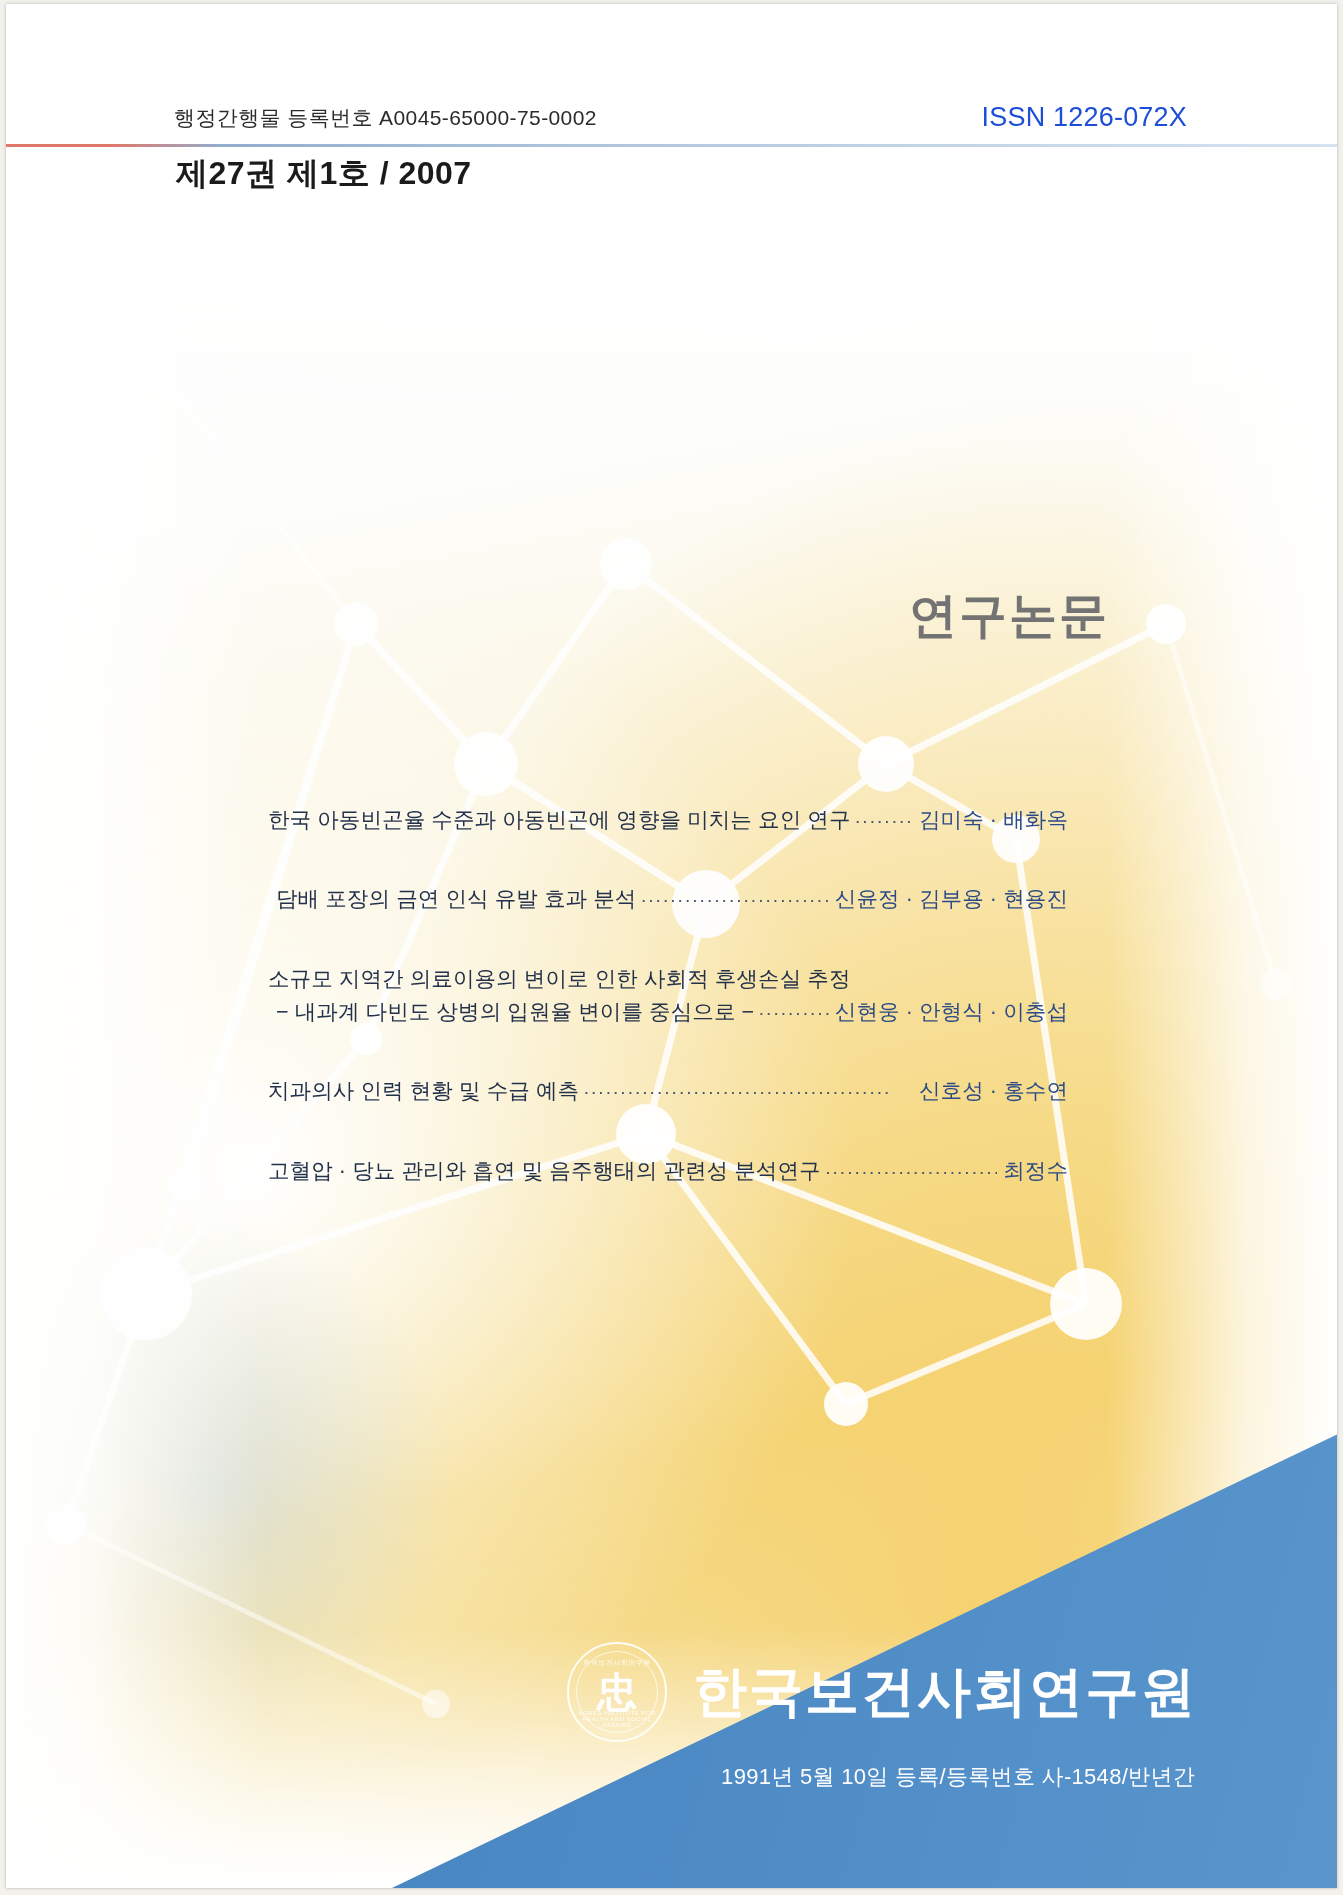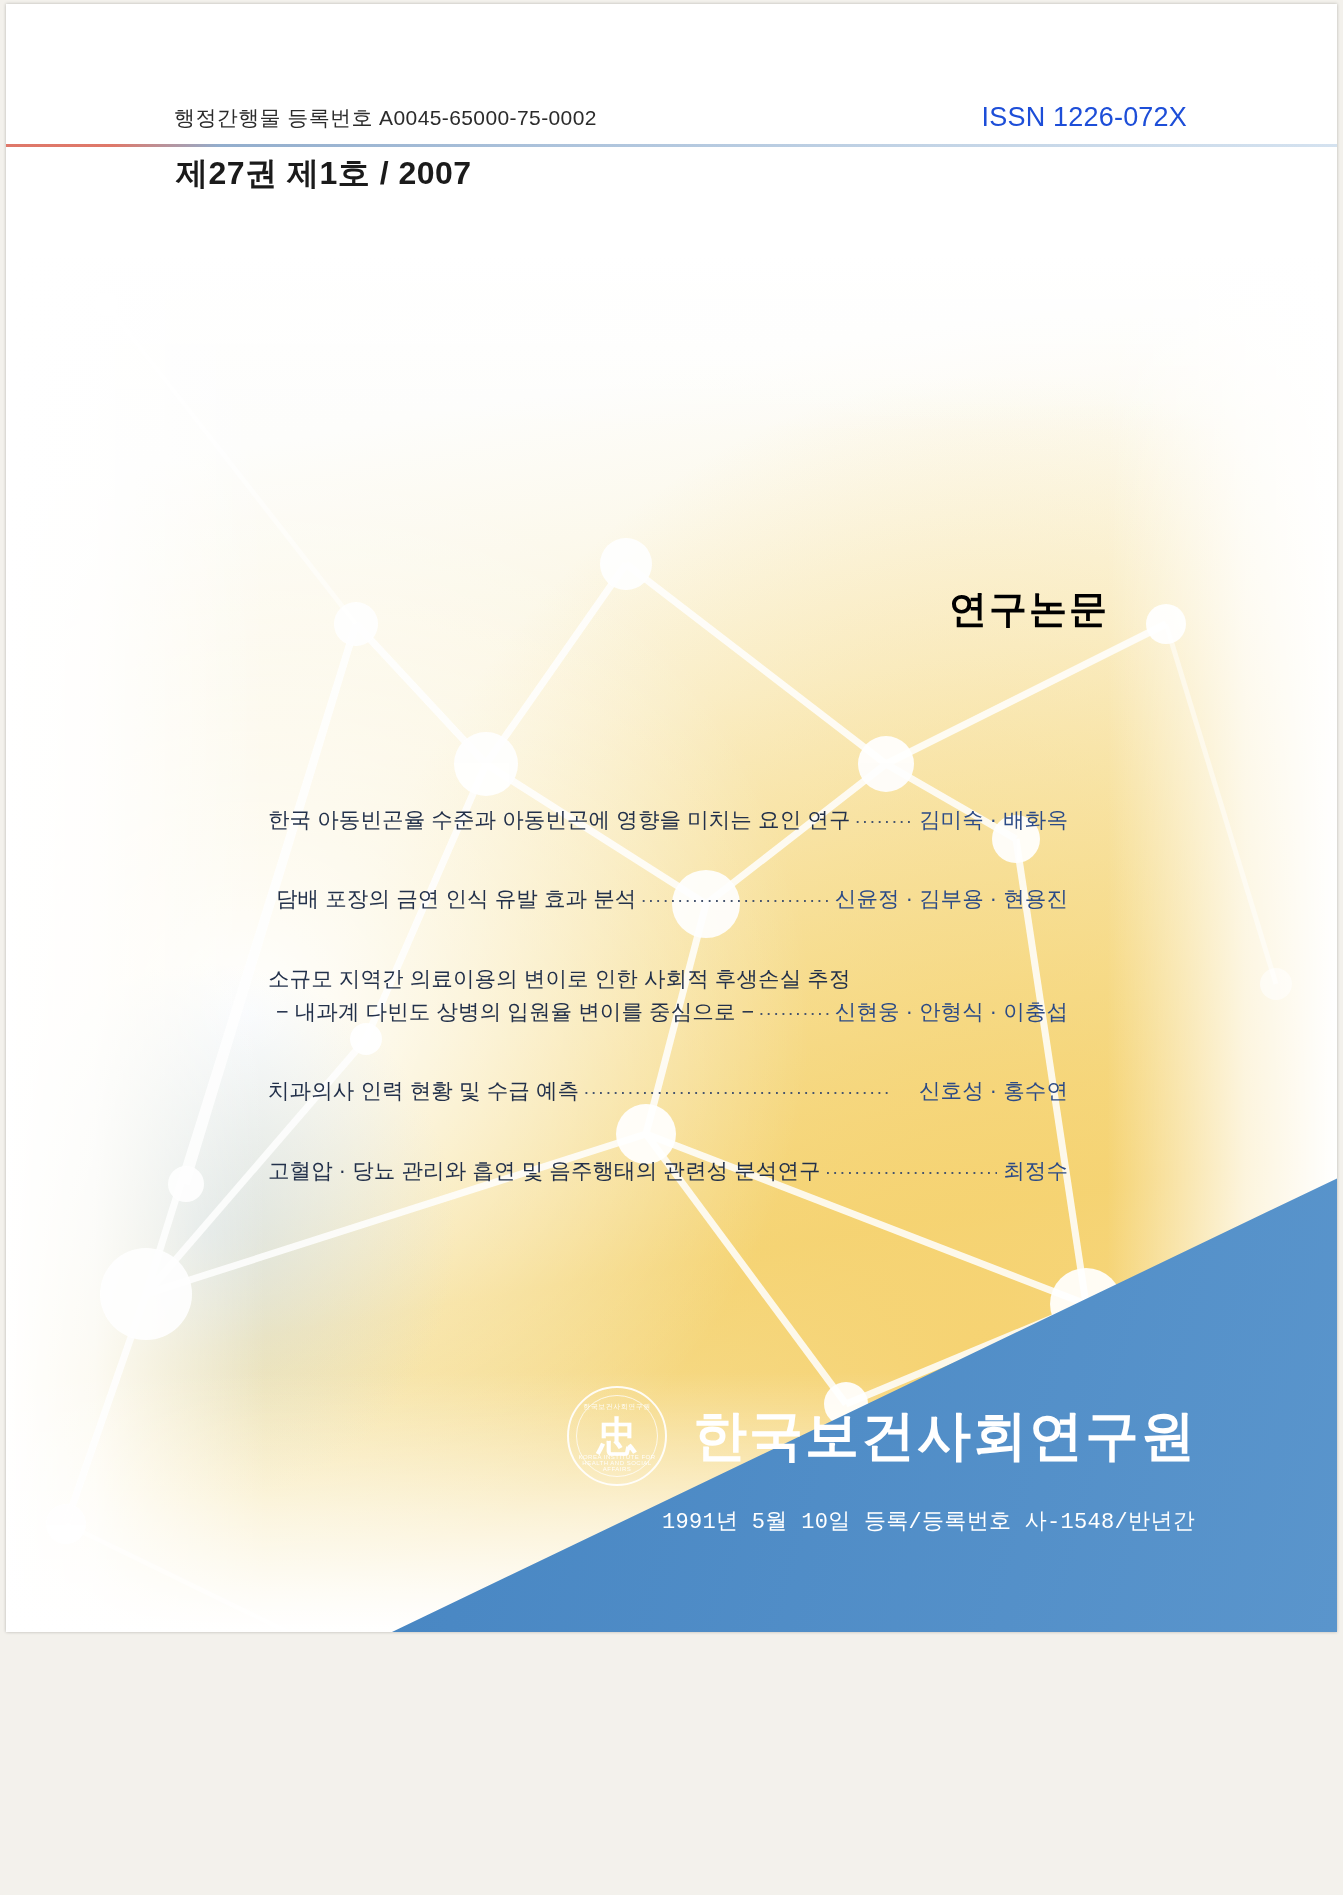--- a/index.html
+++ b/index.html
@@ -21,21 +21,21 @@
   .scan-edge {
     position: absolute;
     inset: 0;
     background: #f3f1ec;
   }
   .page {
     position: absolute;
     left: 6px;
     top: 4px;
     width: 1331px;
-    height: 1628px;
+    height: 1884px;
     background: #fdfcf8;
     overflow: hidden;
     box-shadow: 0 0 3px rgba(0,0,0,0.25);
   }
 
   
   .bg-base {
     position: absolute;
     inset: 0;
     background:
@@ -119,24 +119,24 @@
     line-height: 1.06;
     color: #3e86c8;
     text-shadow: 0 0 1px rgba(62,134,200,.5);
     white-space: nowrap;
   }
 
   
   .section-label {
     position: absolute;
     right: 228px; top: 580px;
-    font-size: 38px;
+    font-size: 48px;
     font-weight: 700;
     letter-spacing: 2px;
-    color: #000000;
+    color: #737373;
     white-space: nowrap;
   }
   .toc {
     position: absolute;
     left: 262px; top: 800px;
     width: 800px;
   }
   .toc-entry {
     position: relative;
     margin-bottom: 46px;
@@ -228,21 +228,20 @@
     letter-spacing: 2px;
     white-space: nowrap;
   }
   .reg-line {
     position: absolute;
     right: 142px; bottom: 96px;
     color: #ffffff;
     font-size: 22px;
     letter-spacing: .3px;
     white-space: nowrap;
-    font-family: Liberation Mono, monospace;
   }
 </style>
 </head>
 <body>
 
 <div id="cover">
   <div class="scan-edge"></div>
 
   <div class="page">
 

